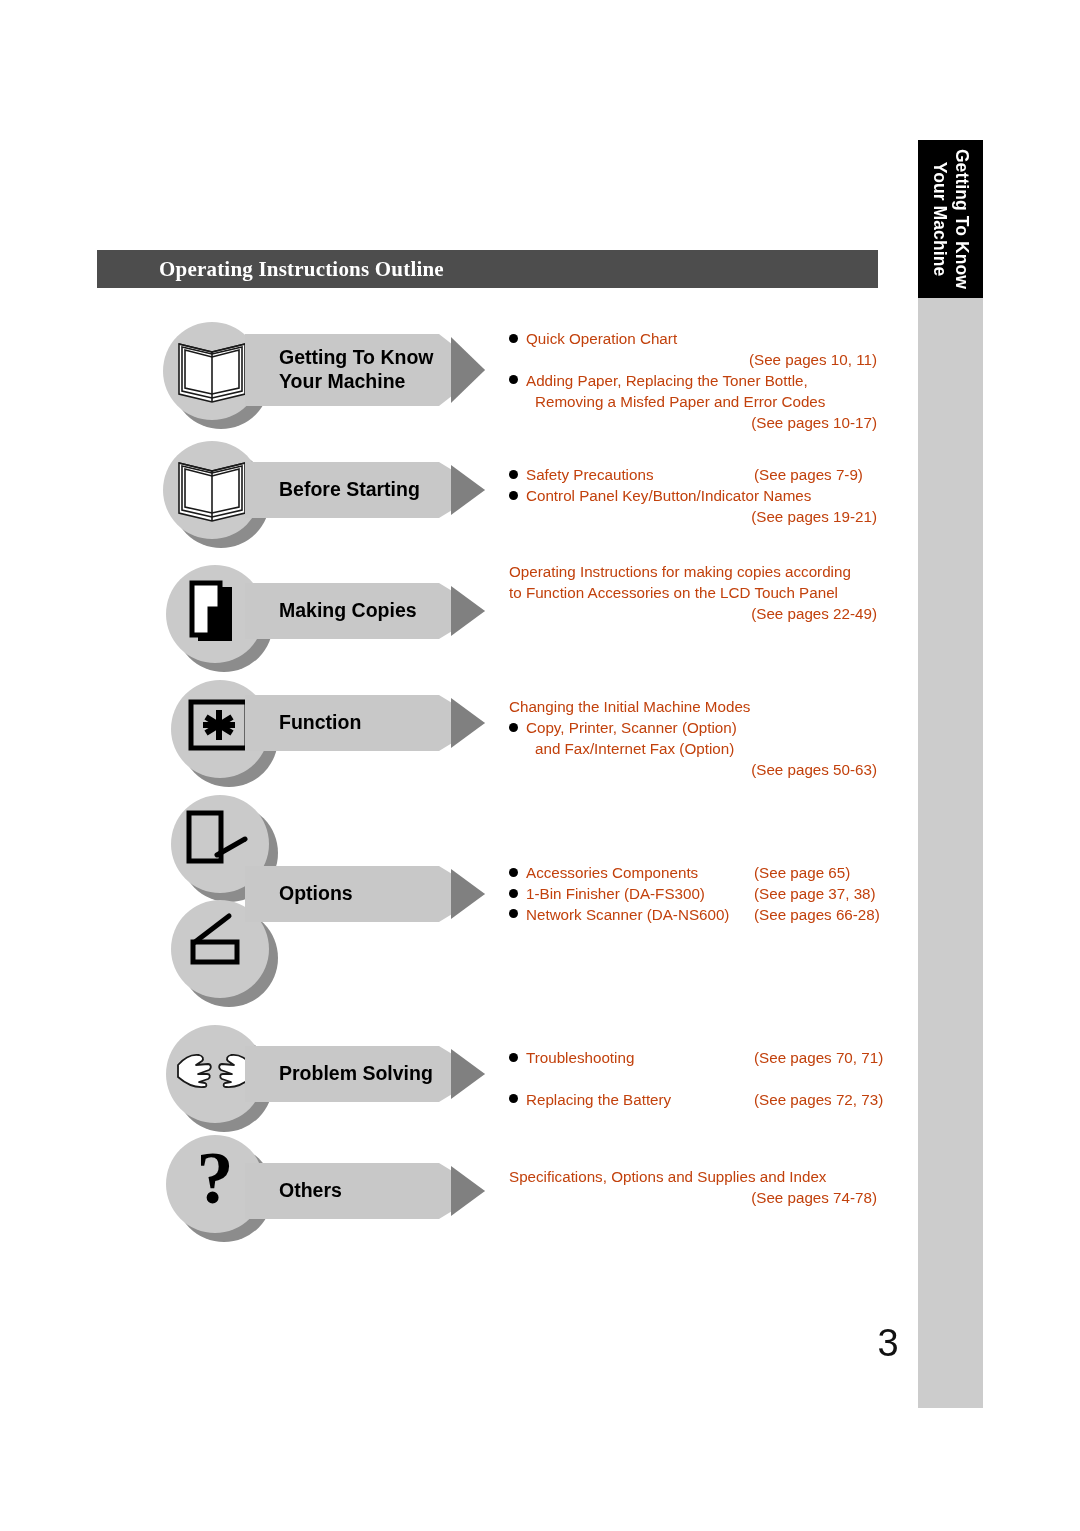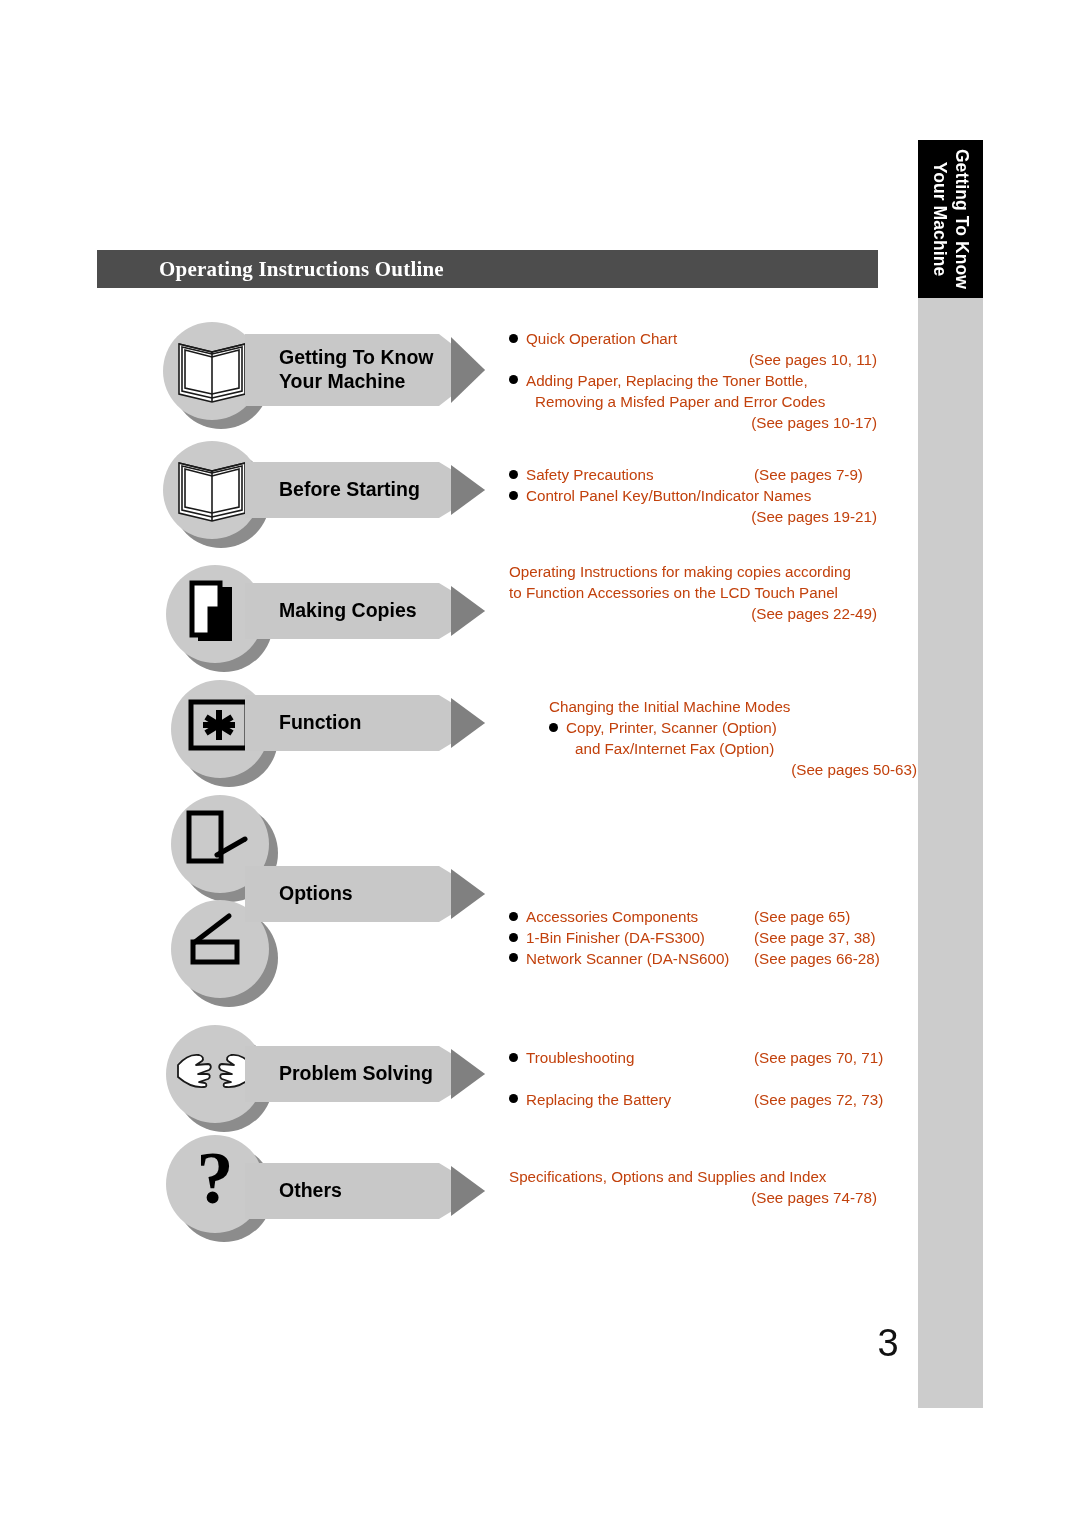--- a/index.html
+++ b/index.html
@@ -369,30 +369,30 @@
     </div>
 
   <div class="desc" style="left:509px; top:562px; width:368px;">
       <span class="row"><span class="txt plain">Operating Instructions for making copies according</span></span>
       <span class="row"><span class="txt plain">to Function Accessories on the LCD Touch Panel</span></span>
       <span class="row">
         <span class="pages">(See pages 22-49)</span>
       </span>
     </div>
 
-  <div class="desc" style="left:509px; top:697px; width:368px;margin-left:40px;">
+  <div class="desc" style="left:509px; top:697px; width:368px;">
       <span class="row"><span class="txt plain">Changing the Initial Machine Modes</span></span>
       <span class="row"><span class="bullet"></span><span class="txt">Copy, Printer, Scanner (Option)</span></span>
       <span class="row"><span class="txt cont">and Fax/Internet Fax (Option)</span></span>
       <span class="row">
         <span class="pages">(See pages 50-63)</span>
       </span>
     </div>
 
-  <div class="desc" style="left:509px; top:907px; width:368px;">
+  <div class="desc" style="left:509px; top:863px; width:368px;">
       <span class="row"><span class="bullet"></span><span class="txt">Accessories Components</span><span class="inline-pages">(See page 65)</span></span>
       <span class="row"><span class="bullet"></span><span class="txt">1-Bin Finisher (DA-FS300)</span><span class="inline-pages">(See page 37, 38)</span></span>
       <span class="row"><span class="bullet"></span><span class="txt">Network Scanner (DA-NS600)</span><span class="inline-pages">(See pages 66-28)</span></span>
     </div>
 
   <div class="desc" style="left:509px; top:1048px; width:368px;">
       <span class="row"><span class="bullet"></span><span class="txt">Troubleshooting</span><span class="inline-pages">(See pages 70, 71)</span></span>
       <span class="row">&nbsp;</span>
       <span class="row"><span class="bullet"></span><span class="txt">Replacing the Battery</span><span class="inline-pages">(See pages 72, 73)</span></span>
     </div>

